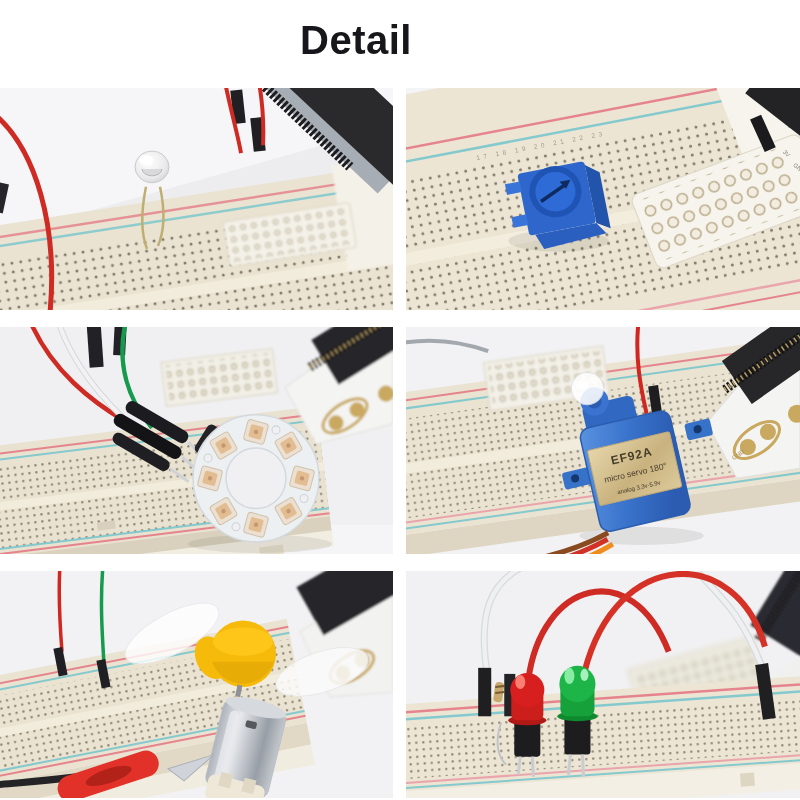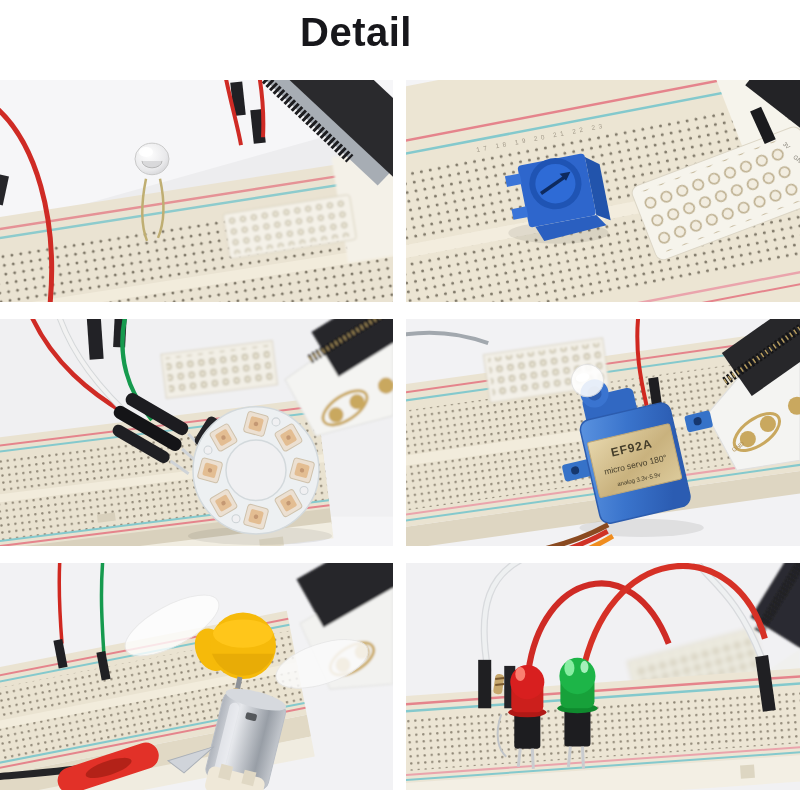--- a/index.html
+++ b/index.html
@@ -1,17 +1,17 @@
 <!DOCTYPE html>
 <html><head>
 <meta charset="utf-8">
 <style>
   html,body{margin:0;padding:0;background:#ffffff;width:800px;height:800px;overflow:hidden;
             font-family:"Liberation Sans",sans-serif;}
-  .page{width:712px;height:800px;padding-top:8px;box-sizing:border-box;}
+  .page{width:712px;height:800px;padding-top:16px;box-sizing:border-box;}
   h1.title{margin:0;text-align:center;font-size:40px;line-height:48px;font-weight:800;
            letter-spacing:.5px;color:#17171b;}
   .grid{display:grid;grid-template-columns:393px 394px;grid-template-rows:222px 227px 227px;
         column-gap:13px;row-gap:17px;margin-top:24px;}
   figure.tile{margin:0;padding:0;overflow:hidden;background:#f1f1f3;}
   figure.tile svg{display:block;width:100%;height:100%;}
   svg text{font-family:"Liberation Sans",sans-serif;}
   .svlbl{fill:#453e2b;}
 </style>
 </head>

